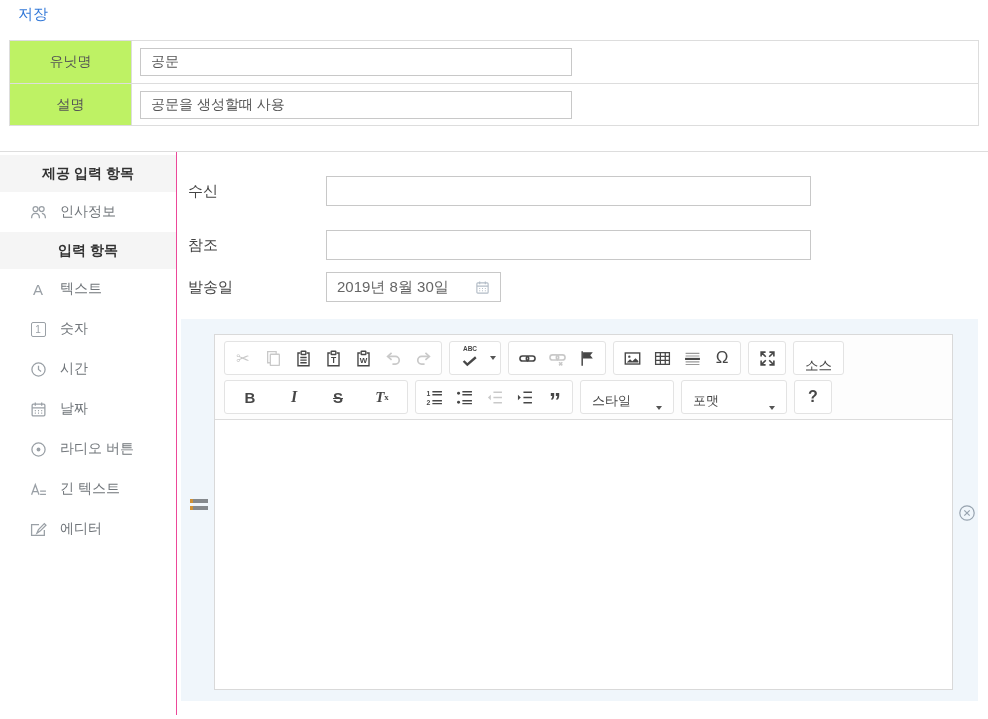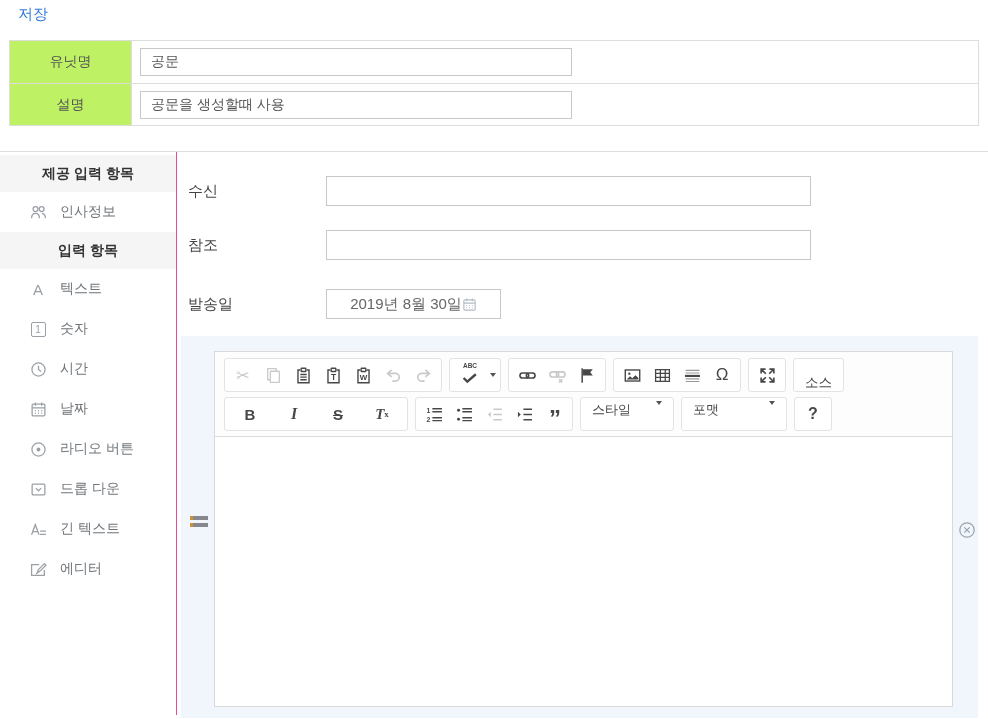--- a/index.html
+++ b/index.html
@@ -24,25 +24,25 @@
   .side-item { height:40px; display:flex; align-items:center; padding-left:29px; font-size:14px; color:#70757a; cursor:pointer; }
   .side-item .ic { width:18px; height:18px; margin-right:13px; display:flex; align-items:center; justify-content:center; color:#9aa0a6; }
   .side-item .ic svg { width:17px; height:17px; }
   .glyph-a { font-size:15px; color:#9aa0a6; font-weight:normal; }
   .num-box { width:15px; height:15px; border:1px solid #9aa0a6; border-radius:2px; font-size:10px; color:#9aa0a6;
     display:flex; align-items:center; justify-content:center; }
 
   .main { flex:1; position:relative; }
   .form-rows { padding-top:24px; }
   .form-row { display:flex; align-items:center; }
-  .form-row.r1 { margin-bottom:24px; } .form-row.r2 { margin-bottom:29px; }
+  .form-row.r1 { margin-bottom:24px; } .form-row.r2 { margin-bottom:12px; }
   .form-label { width:149px; padding-left:11px; font-size:15px; color:#444; }
   .text-input { width:485px; height:30px; border:1px solid #c8c8c8; padding:0 10px; font-size:14px; color:#555; outline:none; }
   .date-box { width:175px; height:30px; border:1px solid #c8c8c8; display:flex; align-items:center;
-    justify-content:center; padding:0 10px; font-size:15px; color:#666; cursor:pointer; background:#fff; }
+    justify-content:space-between; padding:0 10px; font-size:15px; color:#666; cursor:pointer; background:#fff; }
   .date-box svg { width:15px; height:15px; color:#b2bcc6; }
 
   
   .editor-panel { background:#f0f6fb; margin:17px 10px 0 4px; height:382px; position:relative; padding:15px 25px 0 33px; }
   .drag-handle { position:absolute; left:9px; top:180px; width:18px; cursor:move; }
   .drag-handle .bar { height:4px; margin-bottom:3px; background:linear-gradient(to right,#cf9136 0,#cf9136 3px,#85898d 3px); }
   .remove-btn { position:absolute; right:2px; top:185px; width:18px; height:18px; cursor:pointer; color:#97a3af; }
 
   
   .editor { background:#fff; border:1px solid #d9d9d9; height:356px; display:flex; flex-direction:column; }
@@ -61,21 +61,21 @@
   .fmt-s { text-decoration:line-through; font-weight:bold; font-size:15px; min-width:44px; }
   .fmt-tx { min-width:44px; font-family:"Liberation Serif",serif; font-style:italic; font-weight:bold; font-size:15px; }
   .fmt-tx sub { font-size:9px; font-style:normal; }
   .quote-glyph { font-size:24px; font-weight:bold; line-height:10px; padding-top:10px; letter-spacing:-2px; }
   .omega { font-size:17px; }
   .help { font-weight:bold; font-size:16px; }
   .spell { flex-direction:column; line-height:1; position:relative; padding-right:10px; }
   .spell .abc { font-size:6.5px; font-weight:bold; letter-spacing:0; }
   .caret { width:0; height:0; border-left:3.5px solid transparent; border-right:3.5px solid transparent; border-top:4px solid #555; }
   .spell .caret { position:absolute; right:1px; top:12px; }
-  .dropdown { width:86px; height:26px; display:flex; align-items:flex-start; justify-content:space-between;
+  .dropdown { width:86px; height:26px; display:flex; align-items:flex-end; justify-content:space-between;
     padding:0 8px; font-size:13px; color:#474747; cursor:pointer; }
   .dropdown.fmt { width:98px; }
   .source-btn { display:flex; align-items:center; gap:15px; padding:0 8px; font-size:13.5px; color:#474747;flex-direction:column; }
   .editor-content { flex:1; background:#fff; cursor:text; }
   .scissors { font-size:16px; }
 </style>
 </head>
 <body>
 
 
@@ -146,29 +146,20 @@
       <span>날짜</span>
     </div>
     <div class="side-item">
       <span class="ic">
         <svg viewBox="0 0 16 16">
             <circle cx="8" cy="8" r="6.2" fill="none" stroke="currentColor" stroke-width="1.2"></circle>
             <circle cx="8" cy="8" r="1.8" fill="currentColor"></circle>
           </svg>
       </span>
       <span>라디오 버튼</span>
-    </div>
-    <div class="side-item">
-      <span class="ic">
-        <svg viewBox="0 0 16 16" fill="none" stroke="currentColor" stroke-width="1.2">
-          <rect x="2" y="3" width="12" height="10" rx="1"></rect>
-            <path d="M5.5 6.7 8 9.2l2.5-2.5"></path>
-        </svg>
-      </span>
-      <span>드롭 다운</span>
     </div>
     <div class="side-item">
       <span class="ic">
         <svg viewBox="0 0 16 16" fill="none" stroke="currentColor" stroke-width="1.2">
           <path d="M1.5 13 5 3.5 8.5 13M2.8 10h4.4"></path>
             <path d="M9.5 9.5H15M9.5 12.5H15"></path>
         </svg>
       </span>
       <span>긴 텍스트</span>
     </div>

